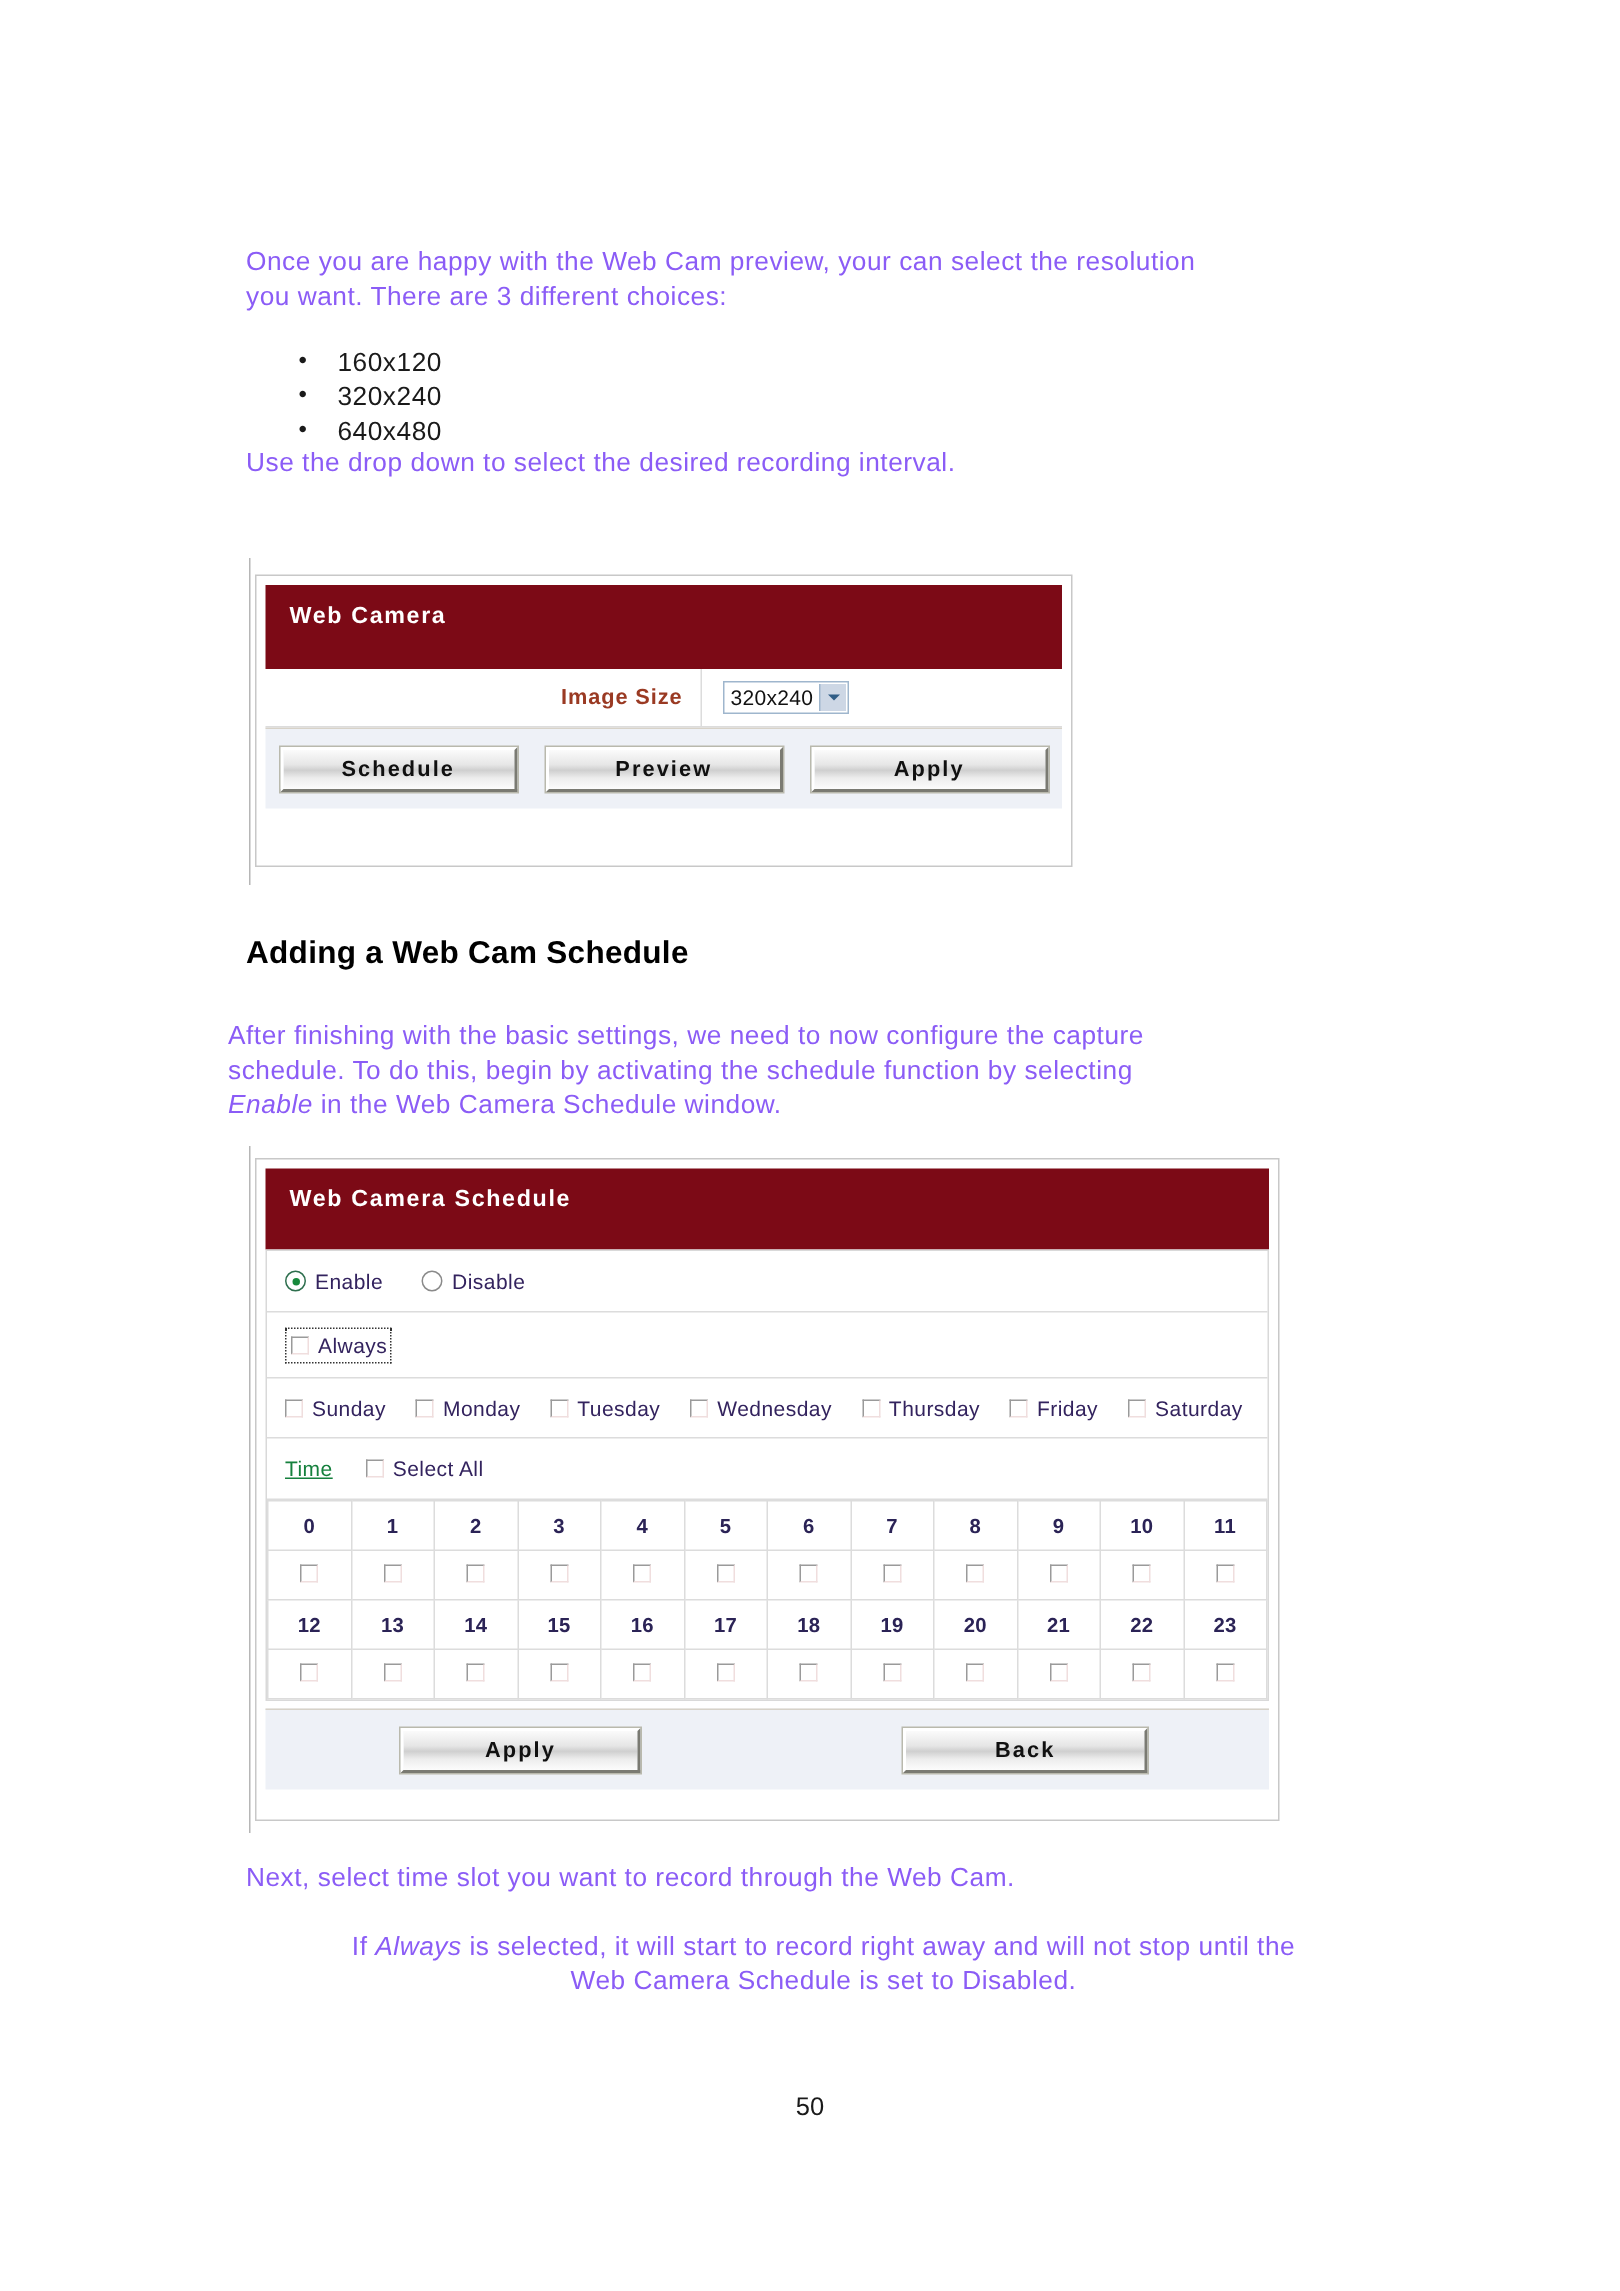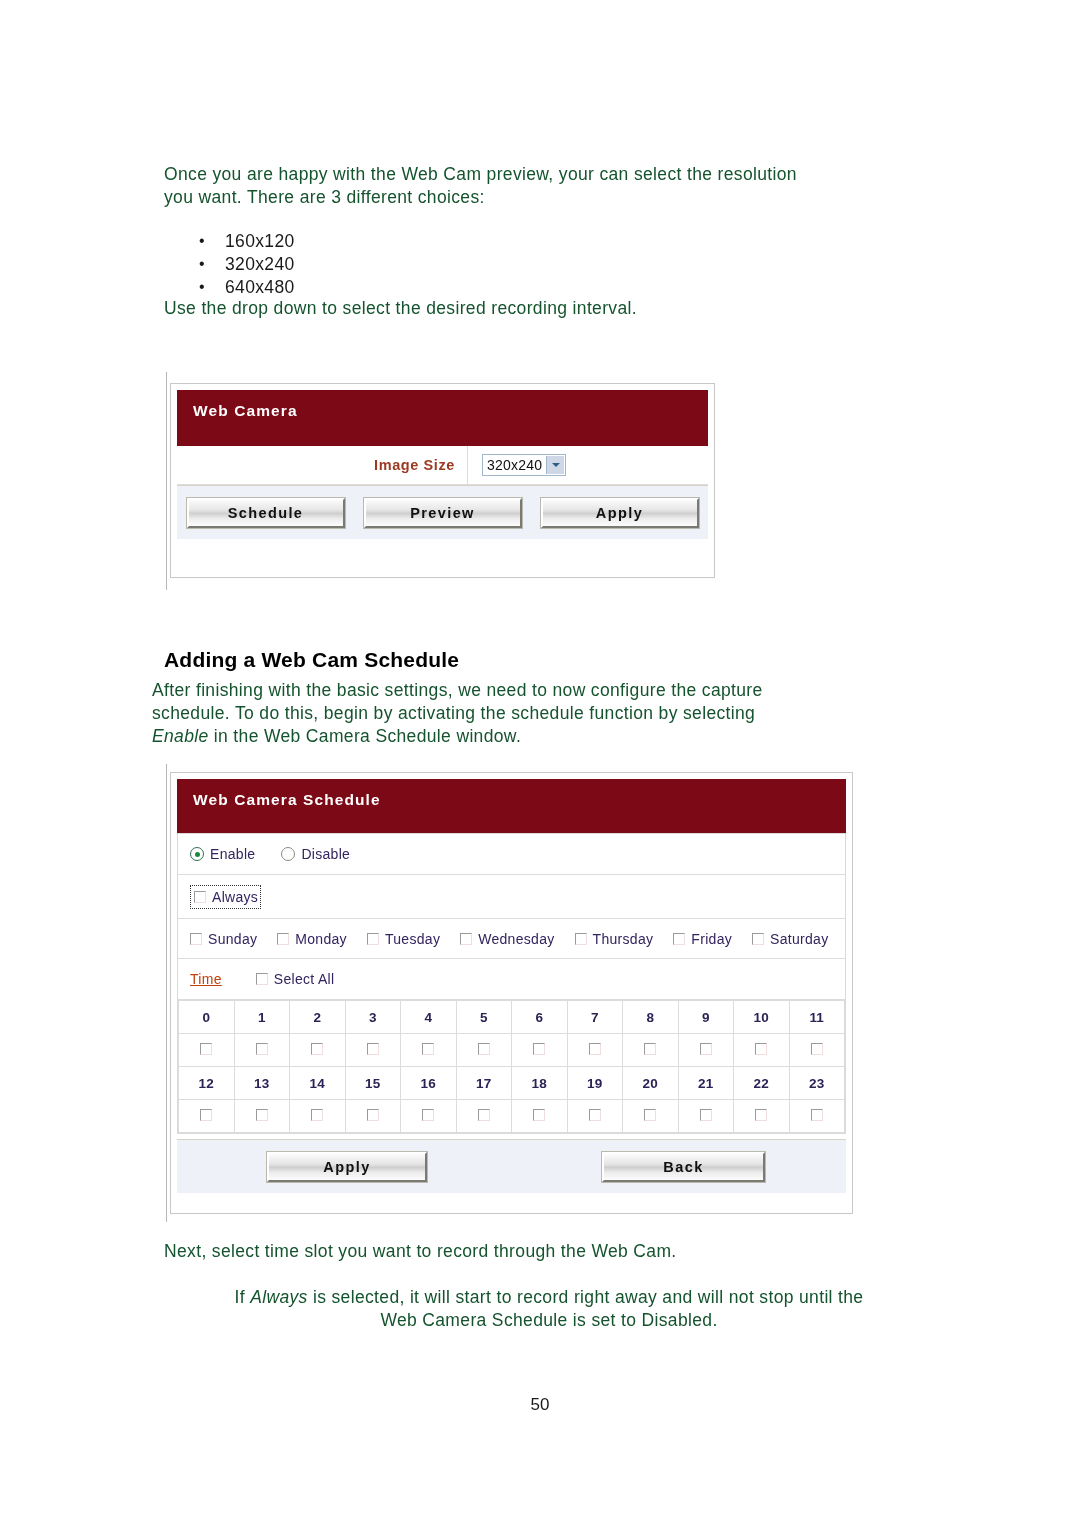--- a/index.html
+++ b/index.html
@@ -21,21 +21,21 @@
     position: absolute;
     left: 0; top: 0;
     width: 1080px;
     height: 1527px;
   }
   .body-text {
     position: absolute;
     font-size: 17.5px;
     line-height: 23px;
     letter-spacing: .35px;
-    color: #14532d;
+    color: #8b5cf6;
     white-space: pre-wrap;
   }
   .bullets {
     position: absolute;
     left: 185px;
     font-size: 17.5px;
     line-height: 23px;
     letter-spacing: .35px;
     color: #1a1a1a;
     margin: 0;
@@ -238,23 +238,23 @@
     border: 1px dotted #333;
     padding: 3px 2px 3px 3px;
     display: inline-flex;
     align-items: center;
   }
   .day-list { display: flex; align-items: center; }
   .day-list .check-item { margin-right: 20px; }
   .day-list .check-item:last-child { margin-right: 0; }
   .time-label {
     font-size: 14px;
-    color: #c2410c;
+    color: #15803d;
     letter-spacing: .3px;
-    margin-right: 34px;
+    margin-right: 22px;
     text-decoration: underline;
   }
 
   
   #time-grid { width: 100%; border-collapse: collapse; table-layout: fixed; }
   #time-grid td {
     border: 1px solid #dcdcdc;
     text-align: center;
     font-size: 13.5px;
     font-weight: bold;
@@ -318,21 +318,21 @@
 
       <div class="footer-bar" id="webcam-footer">
         <span class="btn">Schedule</span>
         <span class="btn">Preview</span>
         <span class="btn">Apply</span>
       </div>
 
     </div>
   </div>
 
-  <div class="section-head" style="left:164px; top:624px;margin-top:24px;">Adding a Web Cam Schedule</div>
+  <div class="section-head" style="left:164px; top:624px;">Adding a Web Cam Schedule</div>
 
   <div class="body-text" style="left:152px; top:679px; width:750px;"><span>After finishing with the basic settings, we need to now configure the capture</span><br><span>schedule. To do this, begin by activating the schedule function by selecting</span><br><span class="ital">Enable</span><span> in the Web Camera Schedule window.</span></div>
 
   <div class="panel" id="schedule-panel">
     <div class="panel-inner">
 
       <div class="panel-header">Web Camera Schedule</div>
 
       <div class="sched-box">
 

